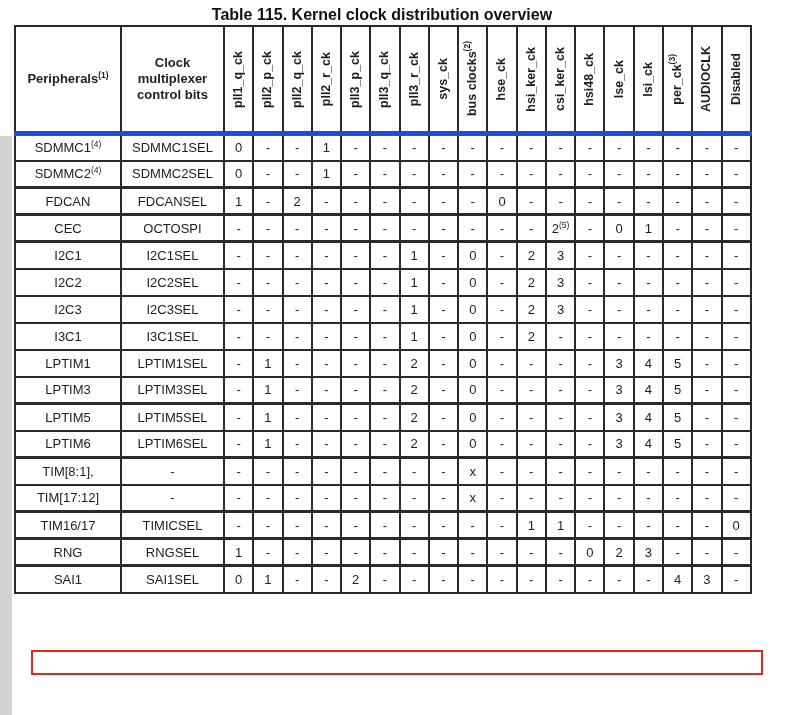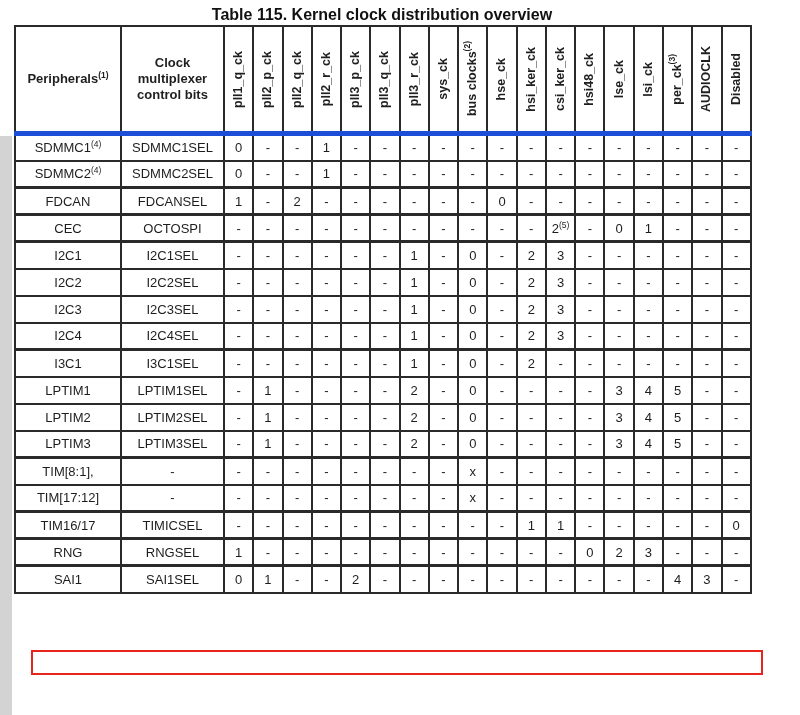--- a/index.html
+++ b/index.html
@@ -280,42 +280,20 @@
         <td>-</td>
         <td>2</td>
         <td>3</td>
         <td>-</td>
         <td>-</td>
         <td>-</td>
         <td>-</td>
         <td>-</td>
         <td>-</td>
       </tr>
-      <tr class="group-end">
-        <td>I2C4</td>
-        <td>I2C4SEL</td>
-        <td>-</td>
-        <td>-</td>
-        <td>-</td>
-        <td>-</td>
-        <td>-</td>
-        <td>-</td>
-        <td>1</td>
-        <td>-</td>
-        <td>0</td>
-        <td>-</td>
-        <td>2</td>
-        <td>3</td>
-        <td>-</td>
-        <td>-</td>
-        <td>-</td>
-        <td>-</td>
-        <td>-</td>
-        <td>-</td>
-      </tr>
       <tr>
         <td>I3C1</td>
         <td>I3C1SEL</td>
         <td>-</td>
         <td>-</td>
         <td>-</td>
         <td>-</td>
         <td>-</td>
         <td>-</td>
         <td>1</td>
@@ -346,45 +324,67 @@
         <td>-</td>
         <td>-</td>
         <td>-</td>
         <td>-</td>
         <td>3</td>
         <td>4</td>
         <td>5</td>
         <td>-</td>
         <td>-</td>
       </tr>
-      <tr>
-        <td>LPTIM2</td>
-        <td>LPTIM2SEL</td>
+      <tr class="group-end">
+        <td>LPTIM3</td>
+        <td>LPTIM3SEL</td>
         <td>-</td>
         <td>1</td>
         <td>-</td>
         <td>-</td>
         <td>-</td>
         <td>-</td>
         <td>2</td>
         <td>-</td>
         <td>0</td>
         <td>-</td>
         <td>-</td>
         <td>-</td>
         <td>-</td>
         <td>3</td>
         <td>4</td>
         <td>5</td>
         <td>-</td>
         <td>-</td>
       </tr>
-      <tr class="group-end">
-        <td>LPTIM3</td>
-        <td>LPTIM3SEL</td>
+      <tr>
+        <td>LPTIM5</td>
+        <td>LPTIM5SEL</td>
+        <td>-</td>
+        <td>1</td>
+        <td>-</td>
+        <td>-</td>
+        <td>-</td>
+        <td>-</td>
+        <td>2</td>
+        <td>-</td>
+        <td>0</td>
+        <td>-</td>
+        <td>-</td>
+        <td>-</td>
+        <td>-</td>
+        <td>3</td>
+        <td>4</td>
+        <td>5</td>
+        <td>-</td>
+        <td>-</td>
+      </tr>
+      <tr class="group-end">
+        <td>LPTIM6</td>
+        <td>LPTIM6SEL</td>
         <td>-</td>
         <td>1</td>
         <td>-</td>
         <td>-</td>
         <td>-</td>
         <td>-</td>
         <td>2</td>
         <td>-</td>
         <td>0</td>
         <td>-</td>

